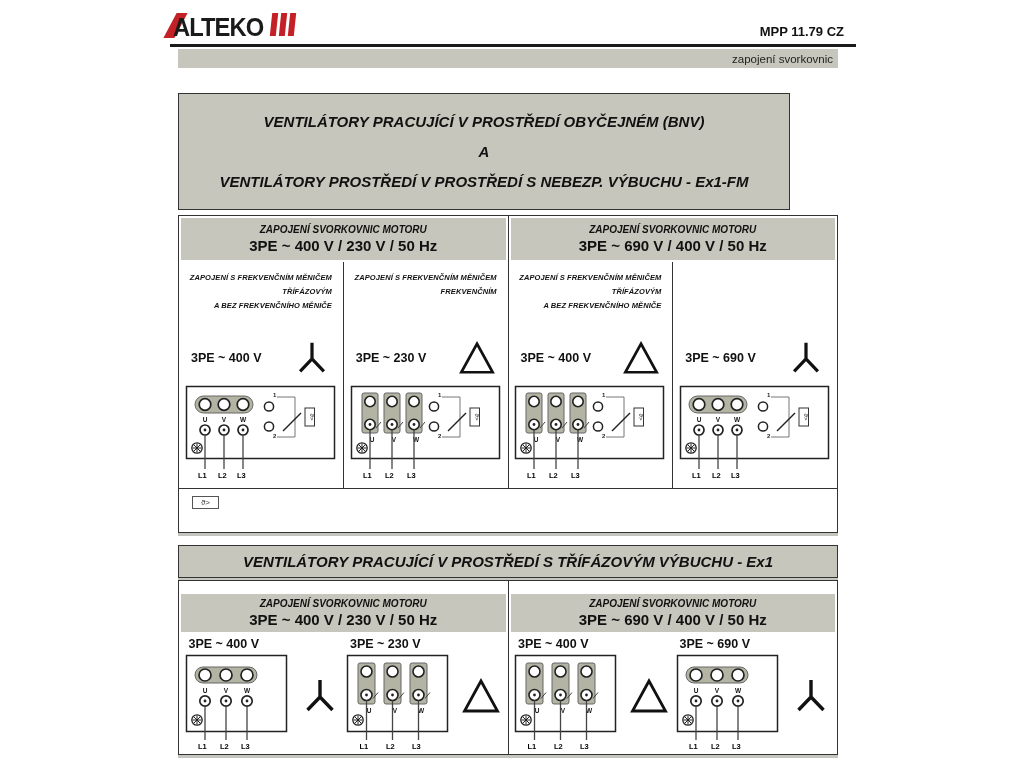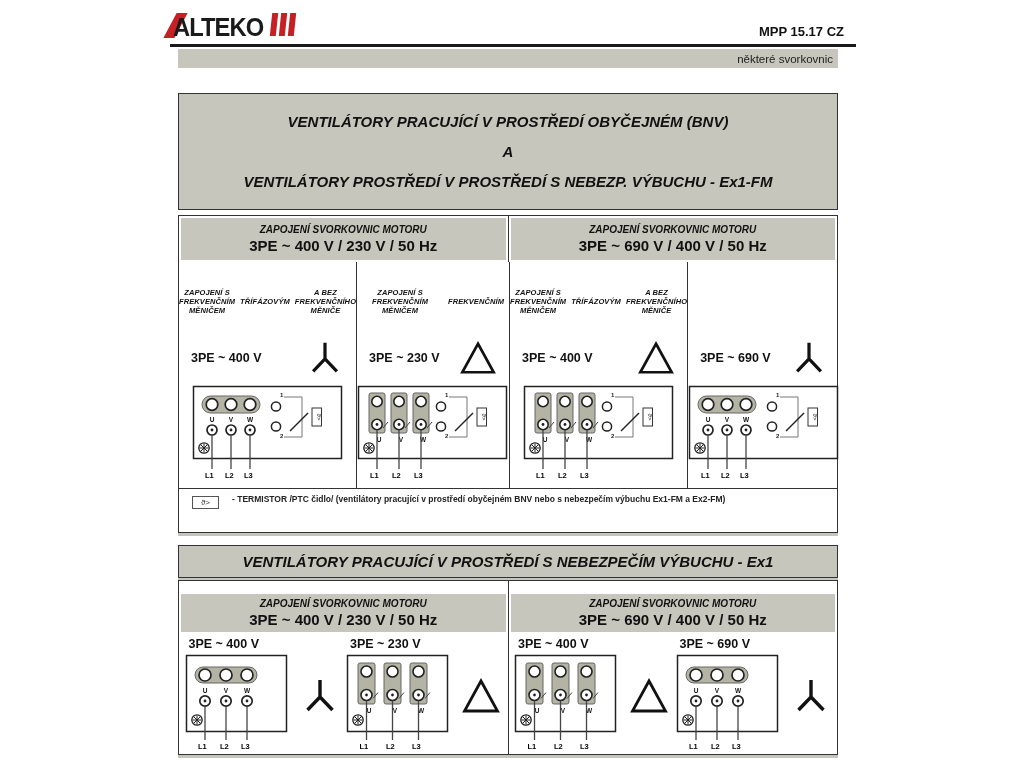--- a/index.html
+++ b/index.html
@@ -10,35 +10,35 @@
   
   .logo{left:170px;top:13px;height:30px;display:flex;}
   .logo-slash{width:11px;height:25px;background:#c42127;transform:skewX(-28deg);margin-right:-8px}
   .logo-text{font-size:25px;font-weight:bold;letter-spacing:-1px;transform:scaleX(.95);transform-origin:left;color:#1a1a1a}
   .logo-bars{display:flex;gap:3px;margin-left:3px}
   .logo-bars i{display:block;width:6px;height:23px;background:#c42127;transform:skewX(-6deg)}
   .doc-code{top:24px;right:180px;font-size:13px;font-weight:bold}
   .rule{left:170px;top:44px;width:686px;height:2.5px;background:#1a1a1a}
   .graybar{left:178px;top:49px;width:660px;height:19px;display:flex;align-items:center;justify-content:flex-end;padding-right:5px;font-size:11.5px;color:#222}
   
-  .s1-title{left:178px;top:93px;width:660px;height:117px;border:1px solid #333;display:flex;flex-direction:column;align-items:center;justify-content:center;gap:13px;text-align:center}
+  .s1-title{left:178px;top:93px;width:612px;height:117px;border:1px solid #333;display:flex;flex-direction:column;align-items:center;justify-content:center;gap:13px;text-align:center}
   .s1-title div{font-size:15px;font-weight:bold;font-style:italic}
   .s2-title{left:178px;top:545px;width:660px;height:33px;border:1px solid #333;display:flex;align-items:center;justify-content:center;font-size:15px;font-weight:bold;font-style:italic;box-shadow:0 3px 0 rgba(150,150,140,.55)}
   
   .s1-table{left:178px;top:215px;width:660px;height:318px;border:1.5px solid #333;background:#fff;box-shadow:0 3px 0 rgba(150,150,140,.55);display:flex;flex-direction:column}
   .h-row{display:flex;height:46px}
   .h-cell{flex:1;padding:2px}
   .h-cell:first-child{border-right:1px solid #333}
   .h-fill{height:100%;display:flex;flex-direction:column;align-items:center;justify-content:center;gap:2px}
   .h-l1{font-size:10px;font-weight:bold;font-style:italic}
   .h-l2{font-size:15px;font-weight:bold}
   .c-row{display:flex;flex:1}
   .cell{flex:1;padding-top:7px;display:flex;flex-direction:column;align-items:center}
   .cell:not(:last-child){border-right:1px solid #333}
-  .subhead{height:60px;display:flex;flex-direction:row;align-items:center;gap:5px;padding-top:4px;text-align:center}
+  .subhead{height:60px;display:flex;flex-direction:column;align-items:flex-end;gap:5px;padding-top:4px;text-align:center}
   .subhead div{font-size:7.5px;font-weight:bold;font-style:italic;letter-spacing:.1px}
   .vrow{width:100%;margin-top:10px;height:38px;display:flex;align-items:center;justify-content:space-between;padding:0 12px}
   .vlabel{font-size:12.5px;font-weight:bold;white-space:nowrap}
   .term{margin-top:8px}
   
   .note-row{height:44px;border-top:1px solid #333;display:flex;align-items:flex-start;padding-top:5px}
   .theta-box{margin-left:13px;margin-top:2px;width:27px;height:13px;border:1px solid #555;display:flex;align-items:center;justify-content:center;font-size:8px;color:#333}
   .note-text{margin-left:13px;display:flex;flex-direction:column;gap:2px}
   .note-text div{font-size:8.5px;font-weight:bold;color:#222}
   
@@ -60,24 +60,24 @@
 
   <div class="abs logo">
     <span class="logo-slash"></span>
     <span class="logo-text">ALTEKO</span>
     <span class="logo-bars">
         <i></i>
         <i></i>
         <i></i>
       </span>
   </div>
-  <div class="abs doc-code">MPP 15.17 CZ</div>
+  <div class="abs doc-code">MPP 11.79 CZ</div>
   <div class="abs rule"></div>
   <div class="abs graybar gray">
-    <span>některé svorkovnic</span>
+    <span>zapojení svorkovnic</span>
   </div>
 
   <div class="abs s1-title gray">
     <div>VENTILÁTORY PRACUJÍCÍ V PROSTŘEDÍ OBYČEJNÉM (BNV)</div>
     <div>A</div>
     <div>VENTILÁTORY PROSTŘEDÍ V PROSTŘEDÍ S NEBEZP. VÝBUCHU - Ex1-FM</div>
   </div>
 
   <div class="abs s1-table">
     <div class="h-row">
@@ -352,26 +352,25 @@
               <text x="33" y="93">L2</text>
               <text x="52" y="93">L3</text>
           </g>
         </svg>
       </div>
     </div>
 
     <div class="note-row">
       <div class="theta-box">ϑ&gt;</div>
       <div class="note-text">
-        <div>- TERMISTOR /PTC čidlo/ (ventilátory pracující v prostředí obyčejném BNV nebo s nebezpečím výbuchu Ex1-FM a Ex2-FM)</div>
       </div>
     </div>
   </div>
 
-  <div class="abs s2-title gray">VENTILÁTORY PRACUJÍCÍ V PROSTŘEDÍ S NEBEZPEČÍM VÝBUCHU - Ex1</div>
+  <div class="abs s2-title gray">VENTILÁTORY PRACUJÍCÍ V PROSTŘEDÍ S TŘÍFÁZOVÝM VÝBUCHU - Ex1</div>
 
   <div class="abs s2-table">
 
     <div class="s2-col">
       <div class="s2-head gray">
         <div class="h-l1">ZAPOJENÍ SVORKOVNIC MOTORU</div>
         <div class="h-l2">3PE ~ 400 V / 230 V / 50 Hz</div>
       </div>
       <div class="s2-body">
         <div class="dg">

